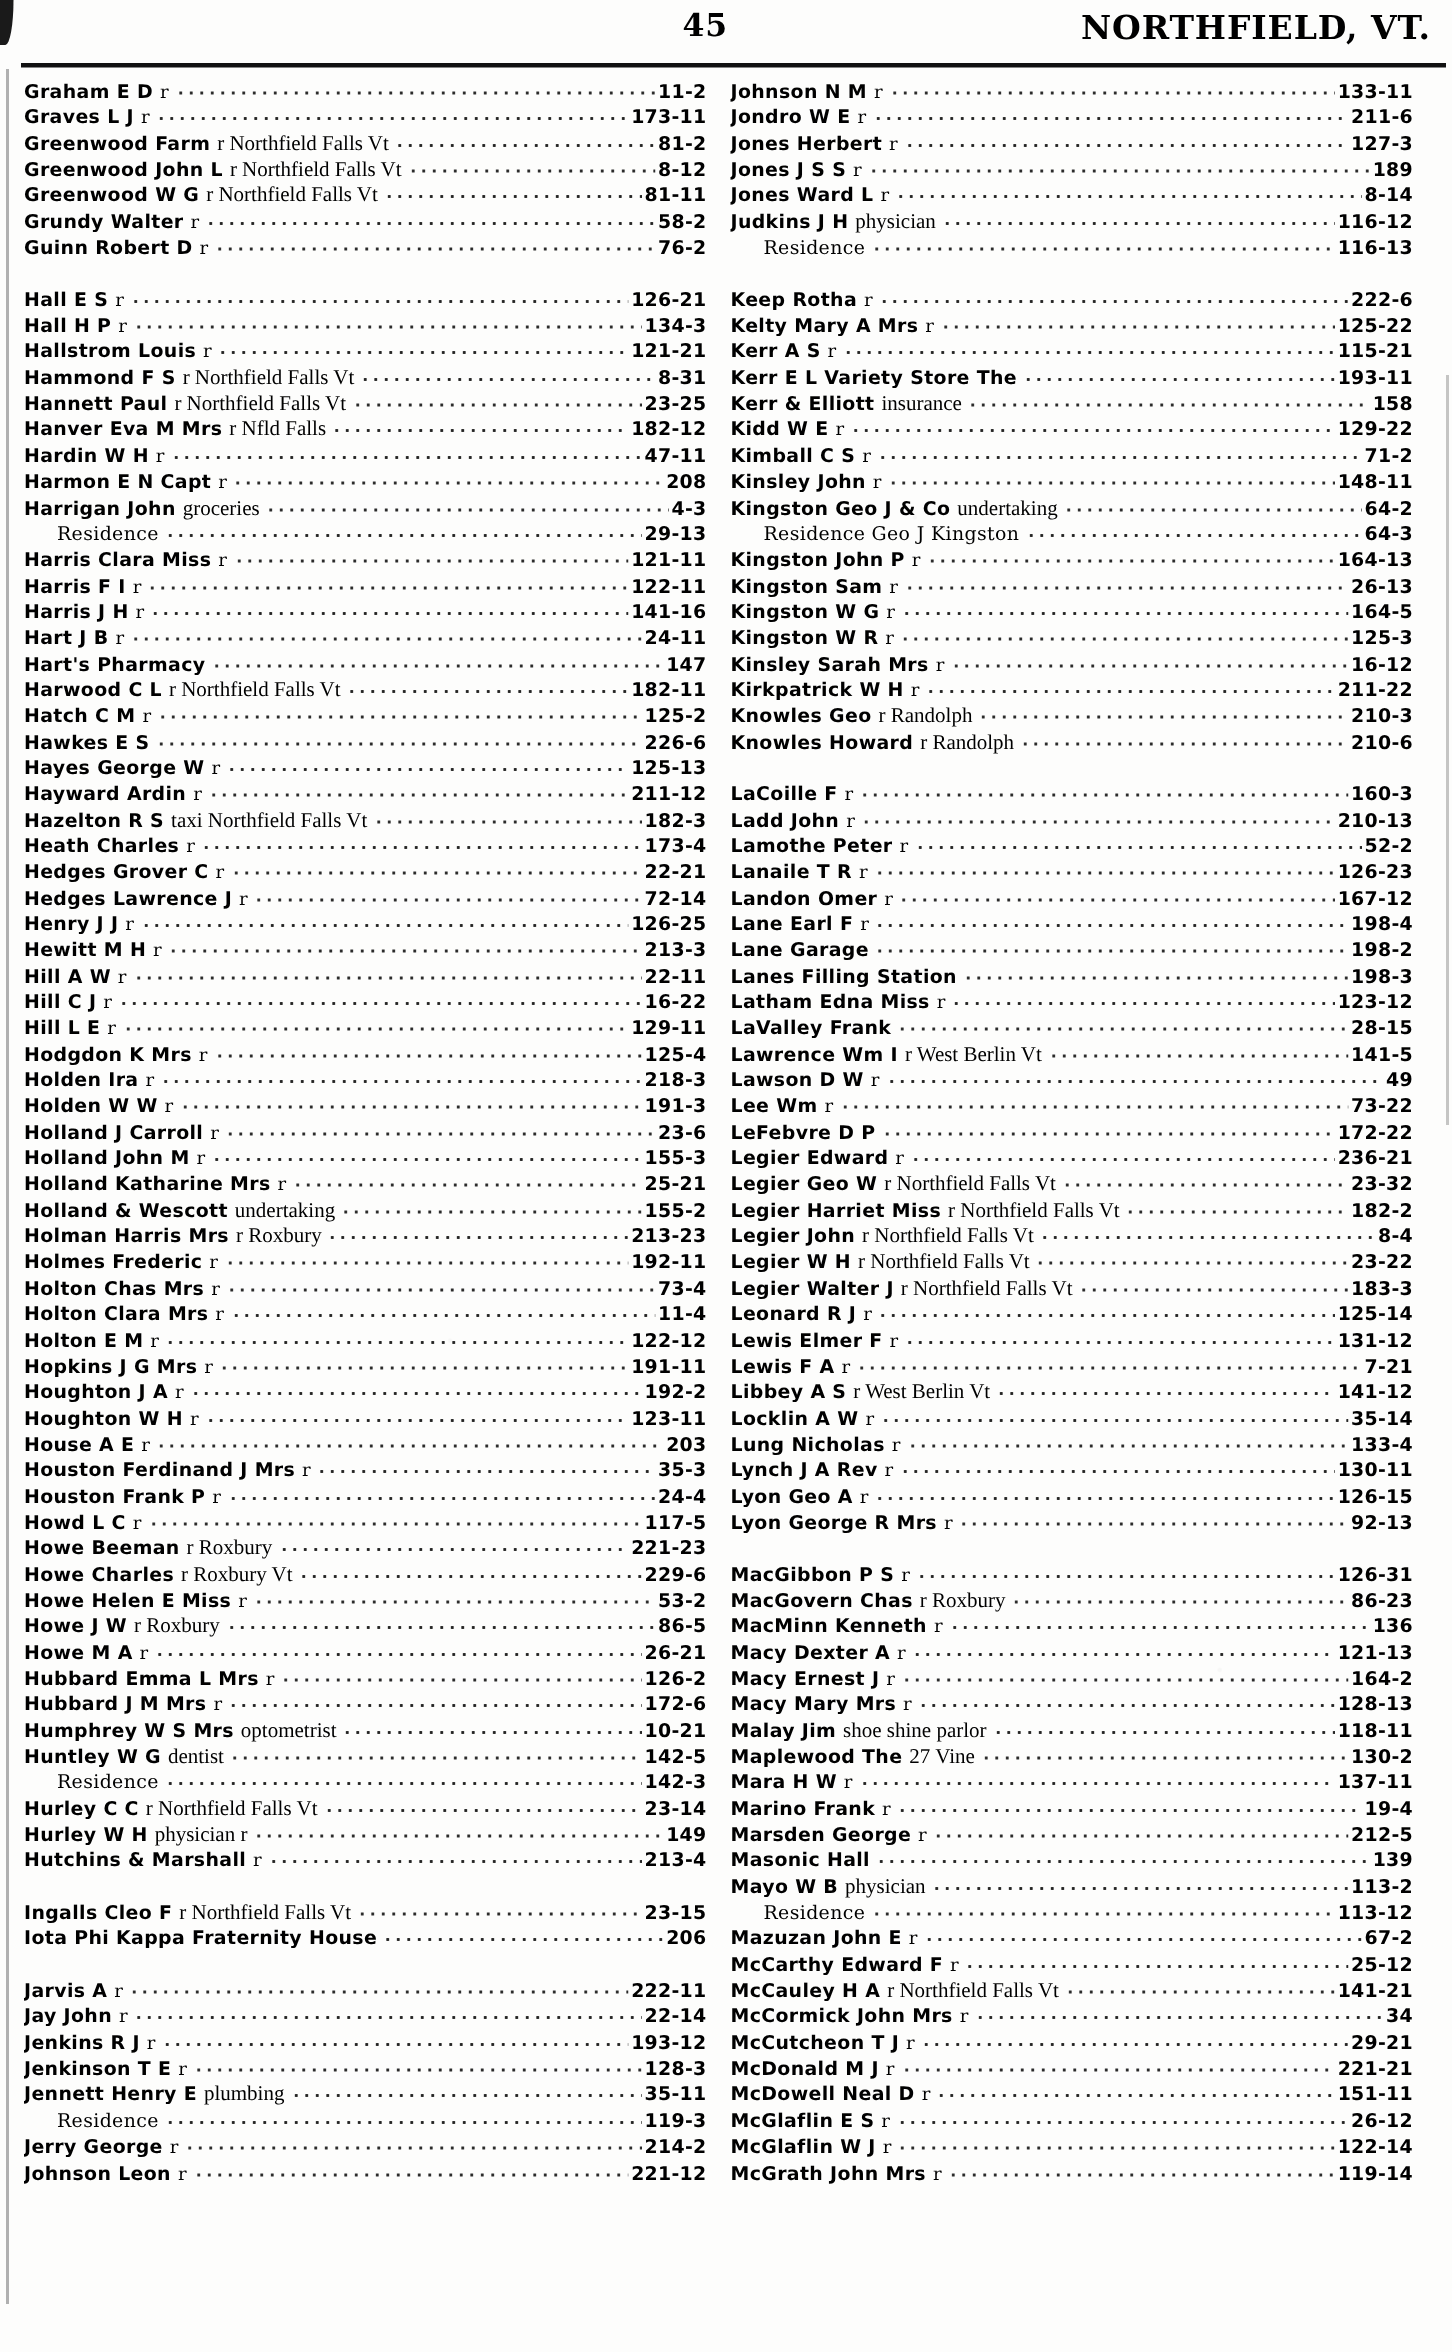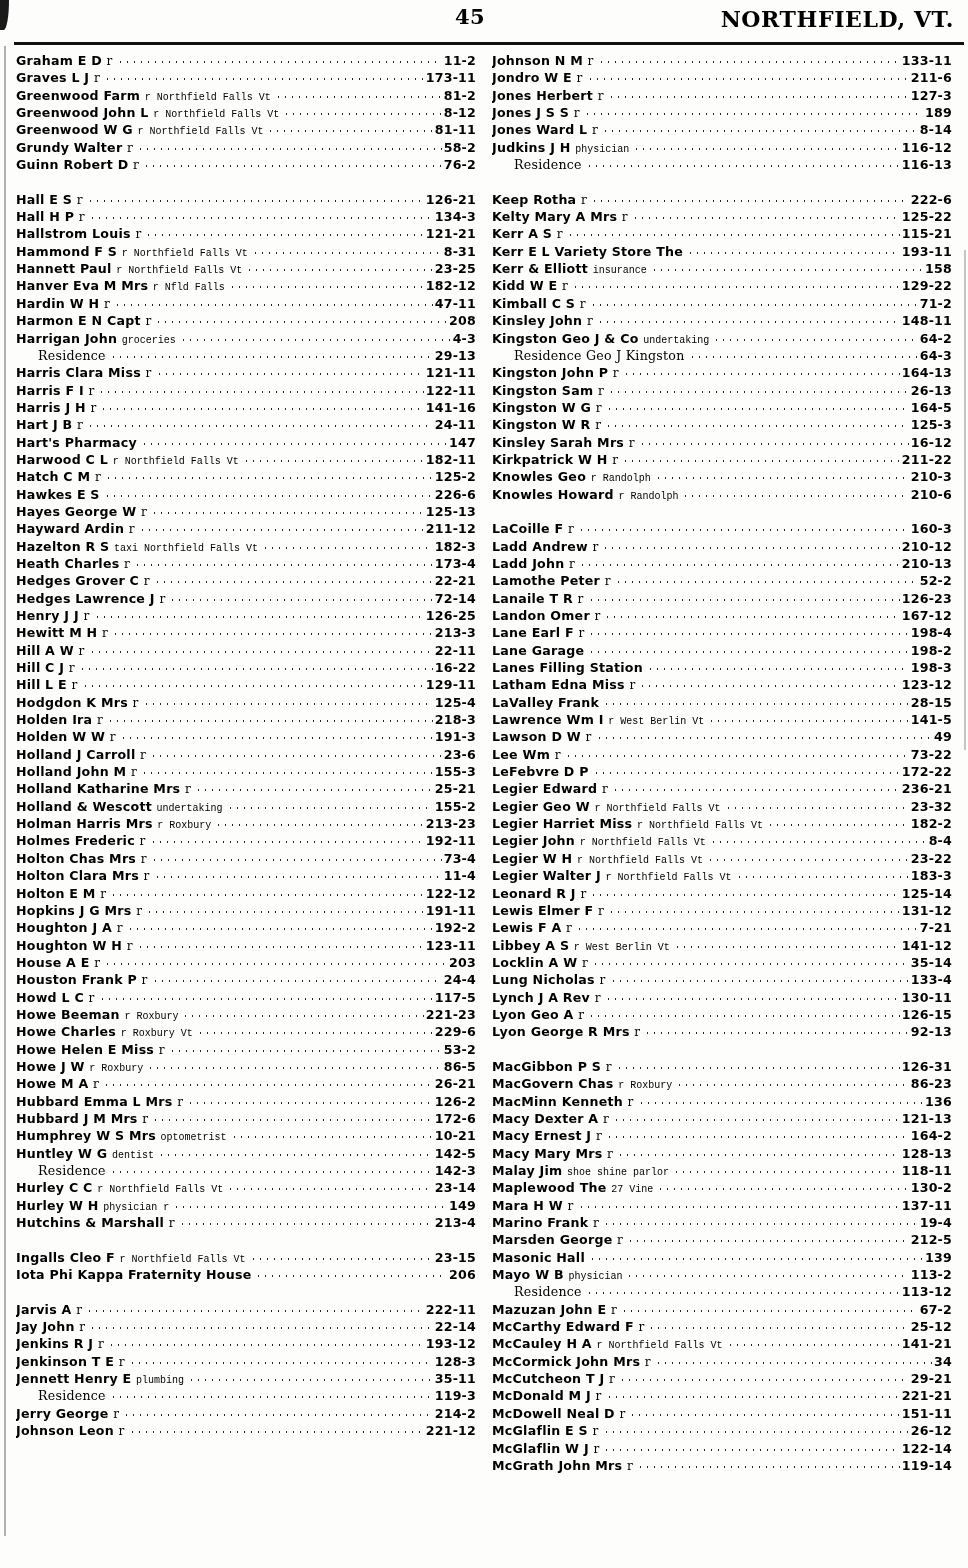--- a/index.html
+++ b/index.html
@@ -103,23 +103,24 @@
     height: 500px;
     background: rgba(0,0,0,0.22);
     z-index: 1;
   }
 
   
   .columns {
     position: absolute;
     top: 52px;
     left: 0;
-    right: 4px;
+    right: 14px;
     display: flex;
     gap: 0;
+    align-items: flex-end;
   }
   .col {
     width: 484px;
     box-sizing: border-box;
   }
   .col-left  { padding-left: 16px;  padding-right: 6px; }
   .col-right { padding-left: 10px;  padding-right: 12px; }
 
   
   .entry {
@@ -134,22 +135,22 @@
     overflow: hidden;
   }
   .entry .nm {
     flex: 0 0 auto;
     font-weight: bold;
     letter-spacing: .25px;
   }
   
   .entry .nm .lt {
     font-weight: normal;
-    font-family: Liberation Mono, monospace;
-    font-size: 10px;
+    font-family: Liberation Serif, serif;
+    font-size: 14px;
     letter-spacing: 0;
   }
   .entry .nm .rr {
     font-weight: normal;
     font-family: "DejaVu Serif", serif;
     font-size: 12px;
   }
   .entry .leader {
     flex: 1 1 auto;
     margin: 0 2px 0 4px;
@@ -462,20 +463,25 @@
           <span class="nm">Houghton W H <span class="rr">r</span></span>
           <span class="leader"></span>
           <span class="no">123-11</span>
         </div>
         <div class="entry">
           <span class="nm">House A E <span class="rr">r</span></span>
           <span class="leader"></span>
           <span class="no">203</span>
         </div>
         <div class="entry">
+          <span class="nm">Houston Ferdinand J Mrs <span class="rr">r</span></span>
+          <span class="leader"></span>
+          <span class="no">35-3</span>
+        </div>
+        <div class="entry">
           <span class="nm">Houston Frank P <span class="rr">r</span></span>
           <span class="leader"></span>
           <span class="no">24-4</span>
         </div>
         <div class="entry">
           <span class="nm">Howd L C <span class="rr">r</span></span>
           <span class="leader"></span>
           <span class="no">117-5</span>
         </div>
         <div class="entry">
@@ -723,25 +729,20 @@
           <span class="leader"></span>
           <span class="no">210-6</span>
         </div>
         <div class="gap"></div>
         <div class="entry">
           <span class="nm">LaCoille F <span class="rr">r</span></span>
           <span class="leader"></span>
           <span class="no">160-3</span>
         </div>
         <div class="entry">
-          <span class="nm">Ladd Andrew <span class="rr">r</span></span>
-          <span class="leader"></span>
-          <span class="no">210-12</span>
-        </div>
-        <div class="entry">
           <span class="nm">Ladd John <span class="rr">r</span></span>
           <span class="leader"></span>
           <span class="no">210-13</span>
         </div>
         <div class="entry">
           <span class="nm">Lamothe Peter <span class="rr">r</span></span>
           <span class="leader"></span>
           <span class="no">52-2</span>
         </div>
         <div class="entry">

